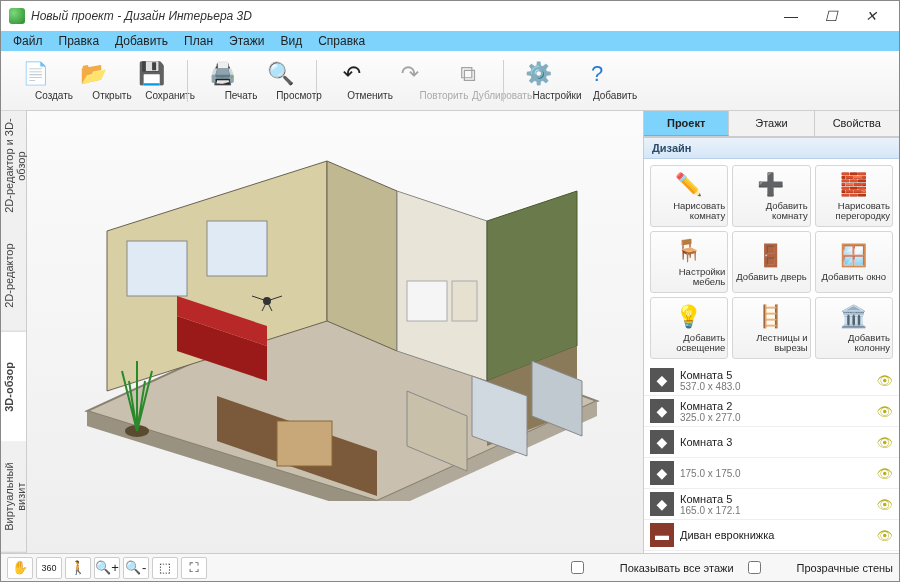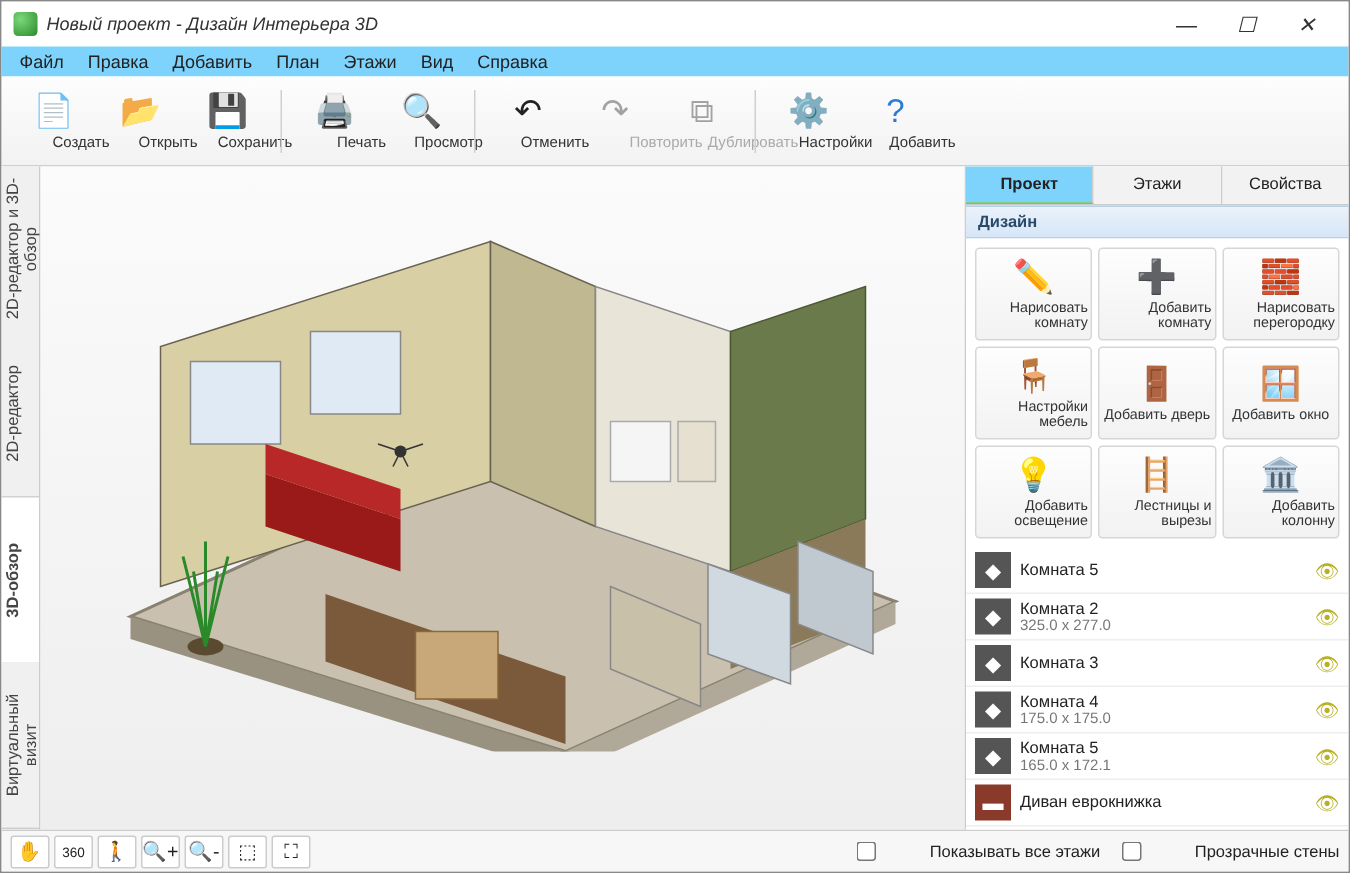--- a/index.html
+++ b/index.html
@@ -233,20 +233,21 @@
         <div class="glabel">Добавить колонну</div>
       </div>
     </div>
 
 
     <div class="object-list">
       <div class="obj-item">
         <div class="obj-icon">◆</div>
         <div class="obj-info">
           <div class="obj-name">Комната 5</div>
+          <div class="obj-dim">537.0 x 483.0</div>
         </div>
         <div class="obj-eye">👁</div>
       </div>
       <div class="obj-item">
         <div class="obj-icon">◆</div>
         <div class="obj-info">
           <div class="obj-name">Комната 2</div>
           <div class="obj-dim">325.0 x 277.0</div>
         </div>
         <div class="obj-eye">👁</div>
@@ -254,21 +255,20 @@
       <div class="obj-item">
         <div class="obj-icon">◆</div>
         <div class="obj-info">
           <div class="obj-name">Комната 3</div>
         </div>
         <div class="obj-eye">👁</div>
       </div>
       <div class="obj-item">
         <div class="obj-icon">◆</div>
         <div class="obj-info">
-          <div class="obj-name">Комната 4</div>
           <div class="obj-dim">175.0 x 175.0</div>
         </div>
         <div class="obj-eye">👁</div>
       </div>
       <div class="obj-item">
         <div class="obj-icon">◆</div>
         <div class="obj-info">
           <div class="obj-name">Комната 5</div>
           <div class="obj-dim">165.0 x 172.1</div>
         </div>

